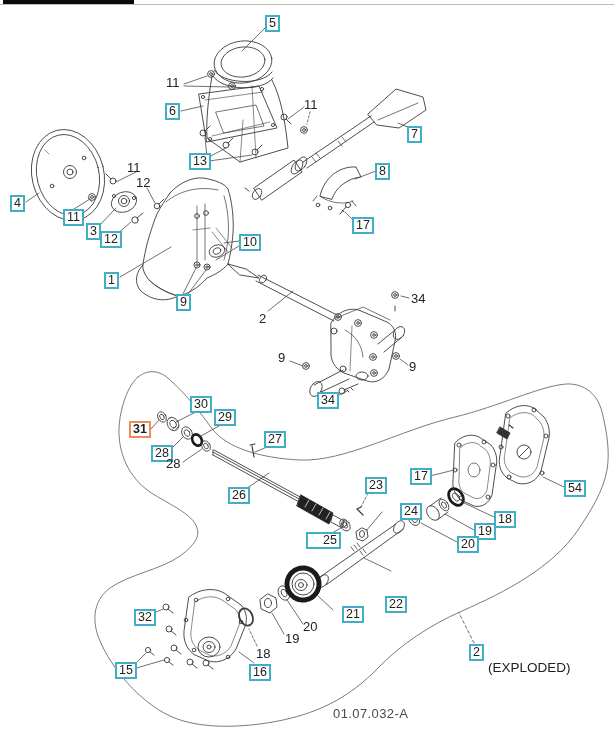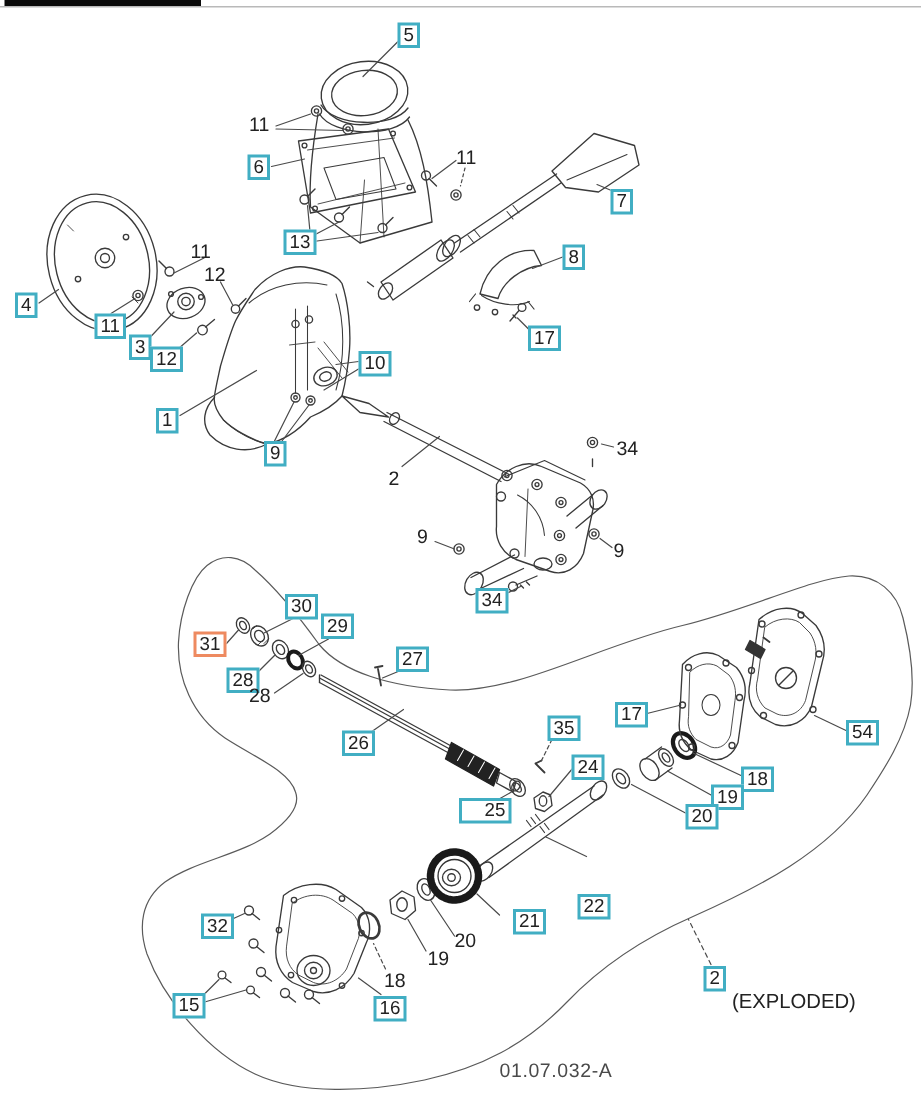--- a/index.html
+++ b/index.html
@@ -364,27 +364,27 @@
       <div class="callout box" style="left: 100px; top: 231px;">12</div>
       <div class="callout box" style="left: 104px; top: 272px;">1</div>
       <div class="callout box" style="left: 239px; top: 234px;">10</div>
       <div class="callout box" style="left: 176px; top: 294px;">9</div>
       <div class="callout box" style="left: 407px; top: 126px;">7</div>
       <div class="callout box" style="left: 375px; top: 163px;">8</div>
       <div class="callout box" style="left: 352px; top: 217px;">17</div>
       <div class="callout box" style="left: 317px; top: 392px;">34</div>
       <div class="callout box" style="left: 190px; top: 396px;">30</div>
       <div class="callout box" style="left: 214px; top: 409px;">29</div>
-      <div class="callout highlight" style="left: 129px; top: 421px;">31</div>
+      <div class="callout highlight" style="left: 129px; top: 421px; font-weight: bold;">31</div>
       <div class="callout box" style="left: 151px; top: 445px;">28</div>
       <div class="callout box" style="left: 264px; top: 431px;">27</div>
       <div class="callout box" style="left: 228px; top: 487px;">26</div>
       <div class="callout box" style="left: 306px; top: 532px; padding-left: 15px;">25</div>
-      <div class="callout box" style="left: 365px; top: 477px;">35</div>
-      <div class="callout box" style="left: 381px; top: 503px;">24</div>
+      <div class="callout box" style="left: 365px; top: 477px;">23</div>
+      <div class="callout box" style="left: 400px; top: 503px;">24</div>
       <div class="callout box" style="left: 410px; top: 468px;">17</div>
       <div class="callout box" style="left: 494px; top: 511px;">18</div>
       <div class="callout box" style="left: 474px; top: 523px;">19</div>
       <div class="callout box" style="left: 457px; top: 536px;">20</div>
       <div class="callout box" style="left: 385px; top: 571px; margin-top: 25px;">22</div>
       <div class="callout box" style="left: 564px; top: 480px;">54</div>
       <div class="callout box" style="left: 342px; top: 606px;">21</div>
       <div class="callout box" style="left: 134px; top: 609px;">32</div>
       <div class="callout box" style="left: 115px; top: 662px;">15</div>
       <div class="callout box" style="left: 249px; top: 664px;">16</div>

